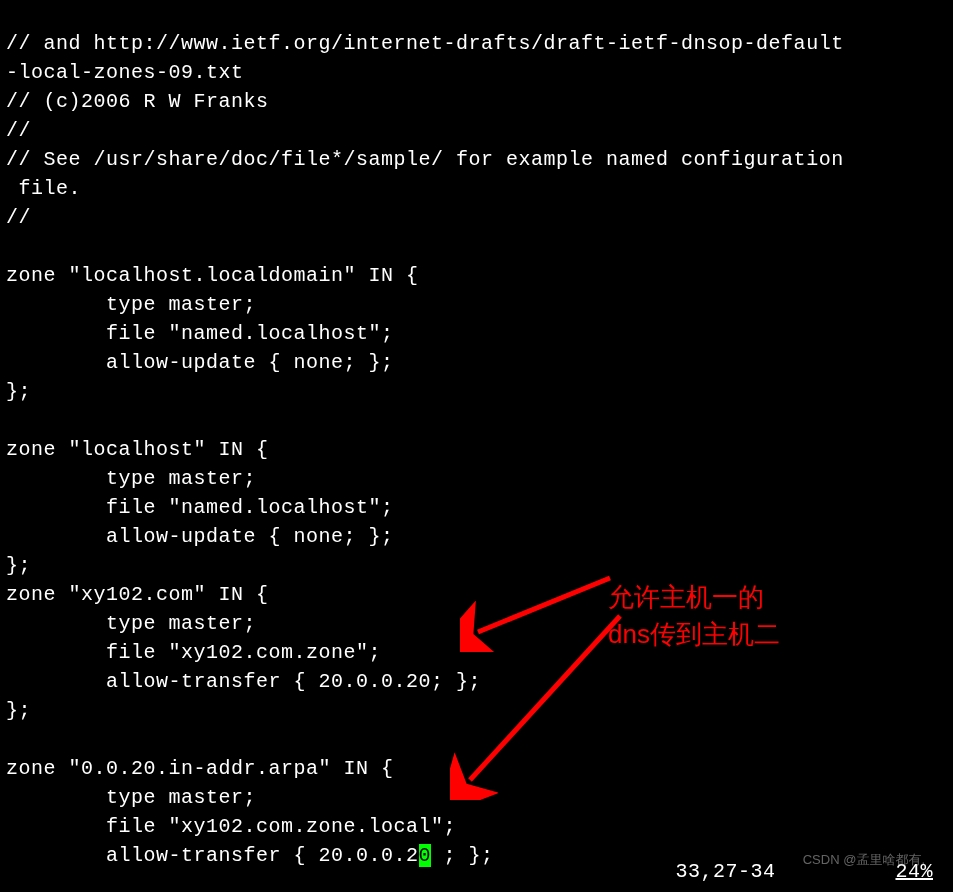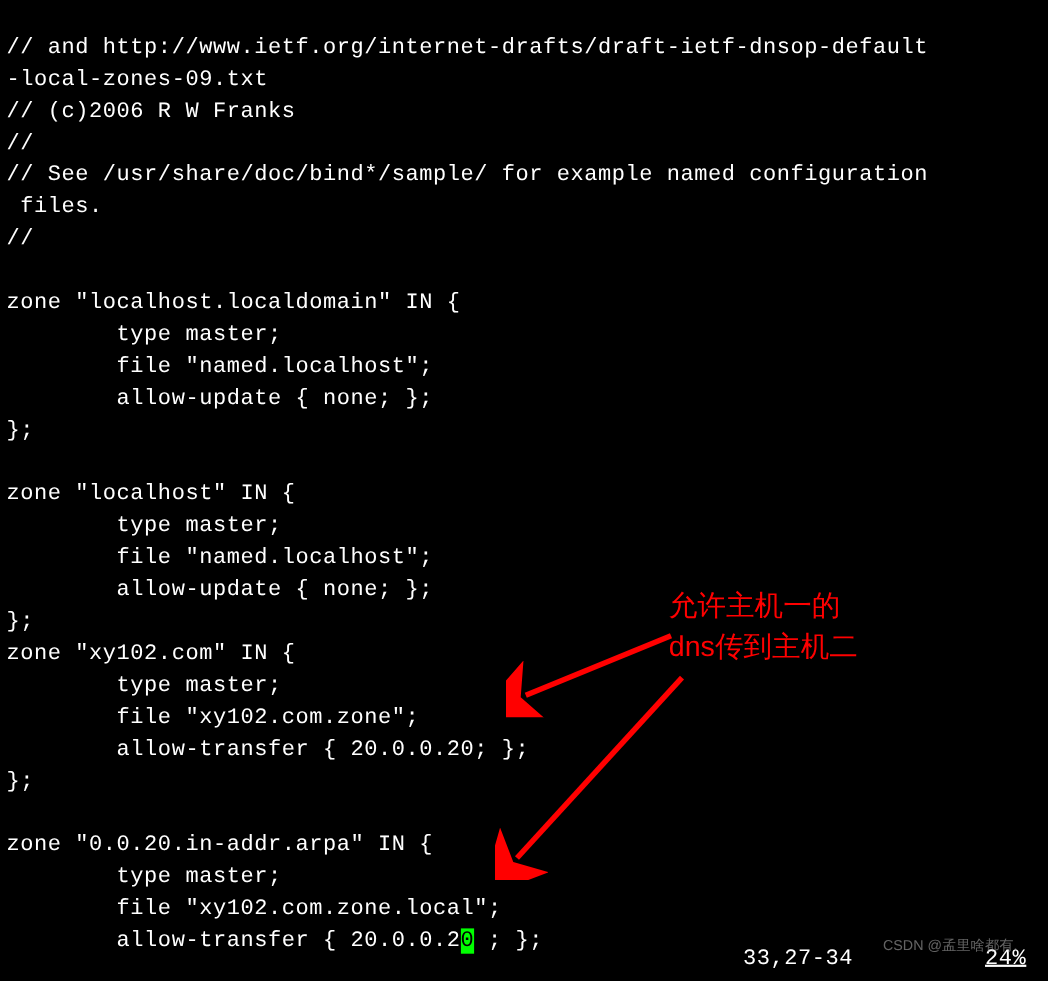--- a/index.html
+++ b/index.html
@@ -58,22 +58,22 @@
   .status-left { display:inline-block; margin-right: 120px; }
 </style>
 </head>
 <body>
 
 <div class="terminal">
 <span>// and http://www.ietf.org/internet-drafts/draft-ietf-dnsop-default</span>
 <span>-local-zones-09.txt</span>
 <span>// (c)2006 R W Franks</span>
 <span>//</span>
-<span>// See /usr/share/doc/bind*/sample/ for example named configuration</span>
-<span> files.</span>
+<span>// See /usr/share/doc/file*/sample/ for example named configuration</span>
+<span> file.</span>
 <span>//</span>
 <span></span>
 <span>zone "localhost.localdomain" IN {</span>
 <span>        type master;</span>
 <span>        file "named.localhost";</span>
 <span>        allow-update { none; };</span>
 <span>};</span>
 <span></span>
 <span>zone "localhost" IN {</span>
 <span>        type master;</span>
@@ -85,21 +85,21 @@
 <span>        file "xy102.com.zone";</span>
 <span>        allow-transfer { 20.0.0.20; };</span>
 <span>};</span>
 <span></span>
 <span>zone "0.0.20.in-addr.arpa" IN {</span>
 <span>        type master;</span>
 <span>        file "xy102.com.zone.local";</span>
 <span>        allow-transfer { 20.0.0.2</span><span class="cursor">0</span><span> ; };</span>
 </div>
 
-<div class="annotation" style="top:496px; left:608px;">
+<div class="annotation" style="top:543px; left:608px;">
 <span>允许主机一的</span>
 <span>dns传到主机二</span>
 </div>
 
 <svg class="arrow" style="top:572px; left:460px;" width="160" height="80">
   <defs>
     <marker id="ah1" markerWidth="12" markerHeight="12" refX="2" refY="6" orient="auto">
       <path d="M0,0 L12,6 L0,12 L3,6 Z" fill="#ff0000"></path>
     </marker>
   </defs>

